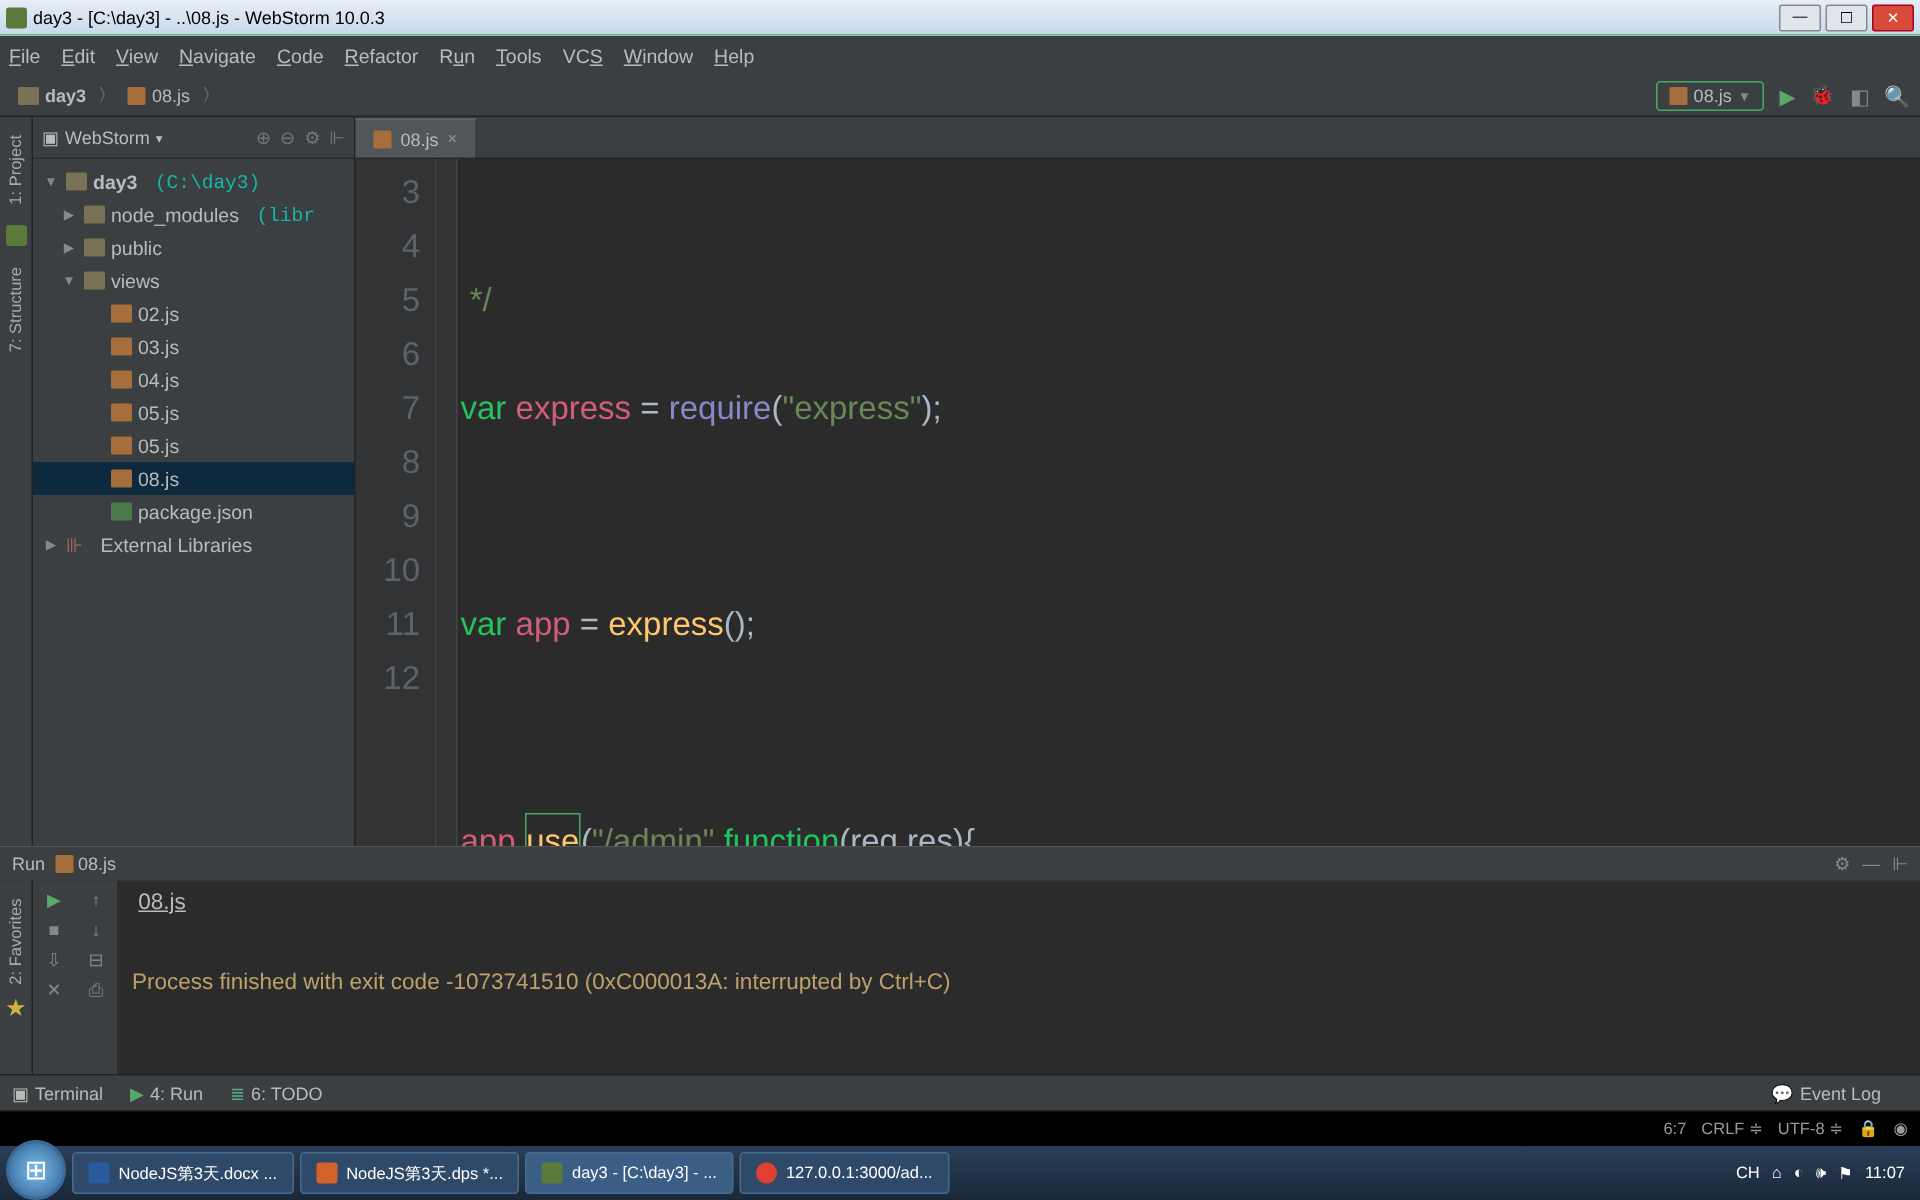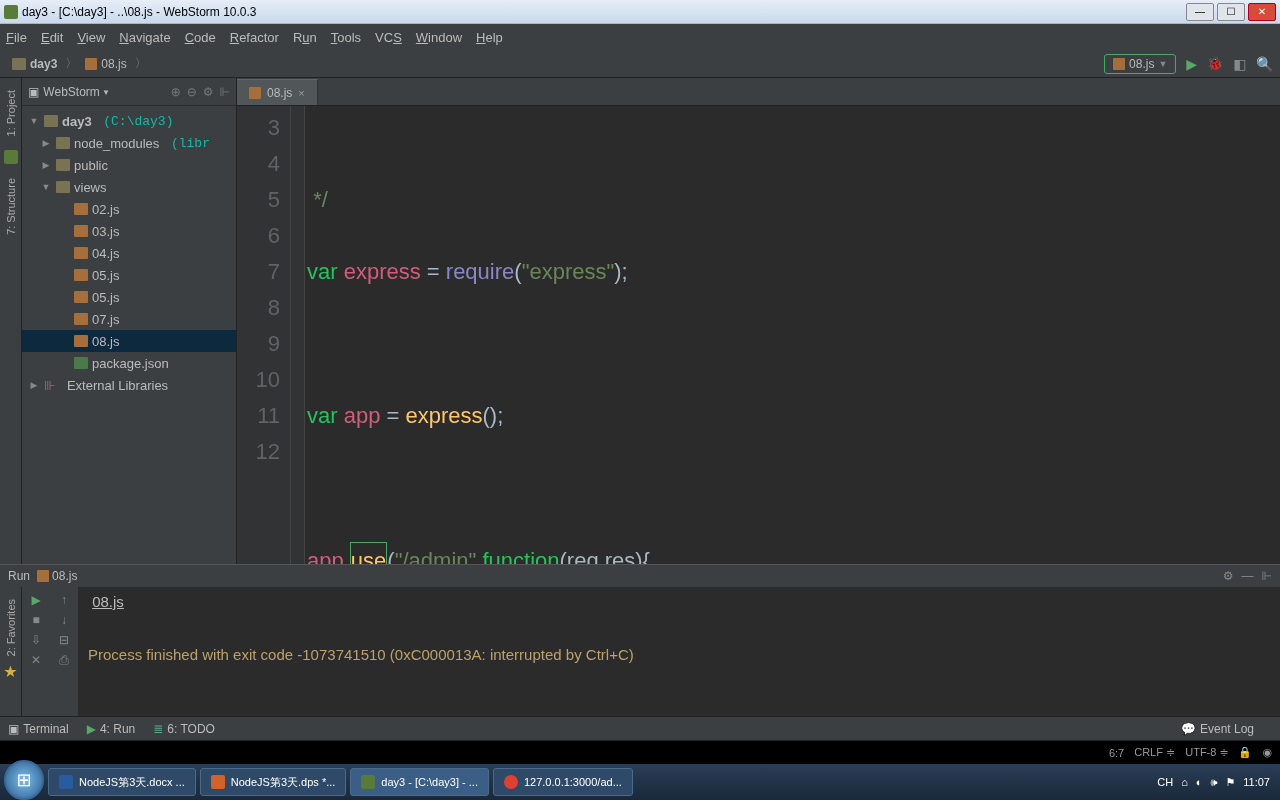--- a/index.html
+++ b/index.html
@@ -172,25 +172,20 @@
       <div class="node ind2">
           <span class="arrow"></span>
           <span class="jsicon"></span>
           <span>05.js</span>
         </div>
       <div class="node ind2">
           <span class="arrow"></span>
           <span class="jsicon"></span>
           <span>05.js</span>
         </div>
-      <div class="node ind2">
-          <span class="arrow"></span>
-          <span class="jsicon"></span>
-          <span>07.js</span>
-        </div>
       <div class="node ind2 sel">
           <span class="arrow"></span>
           <span class="jsicon"></span>
           <span>08.js</span>
         </div>
       <div class="node ind2">
           <span class="arrow"></span>
           <span class="jsicon" style="background:#4a7a4a;"></span>
           <span>package.json</span>
         </div>

